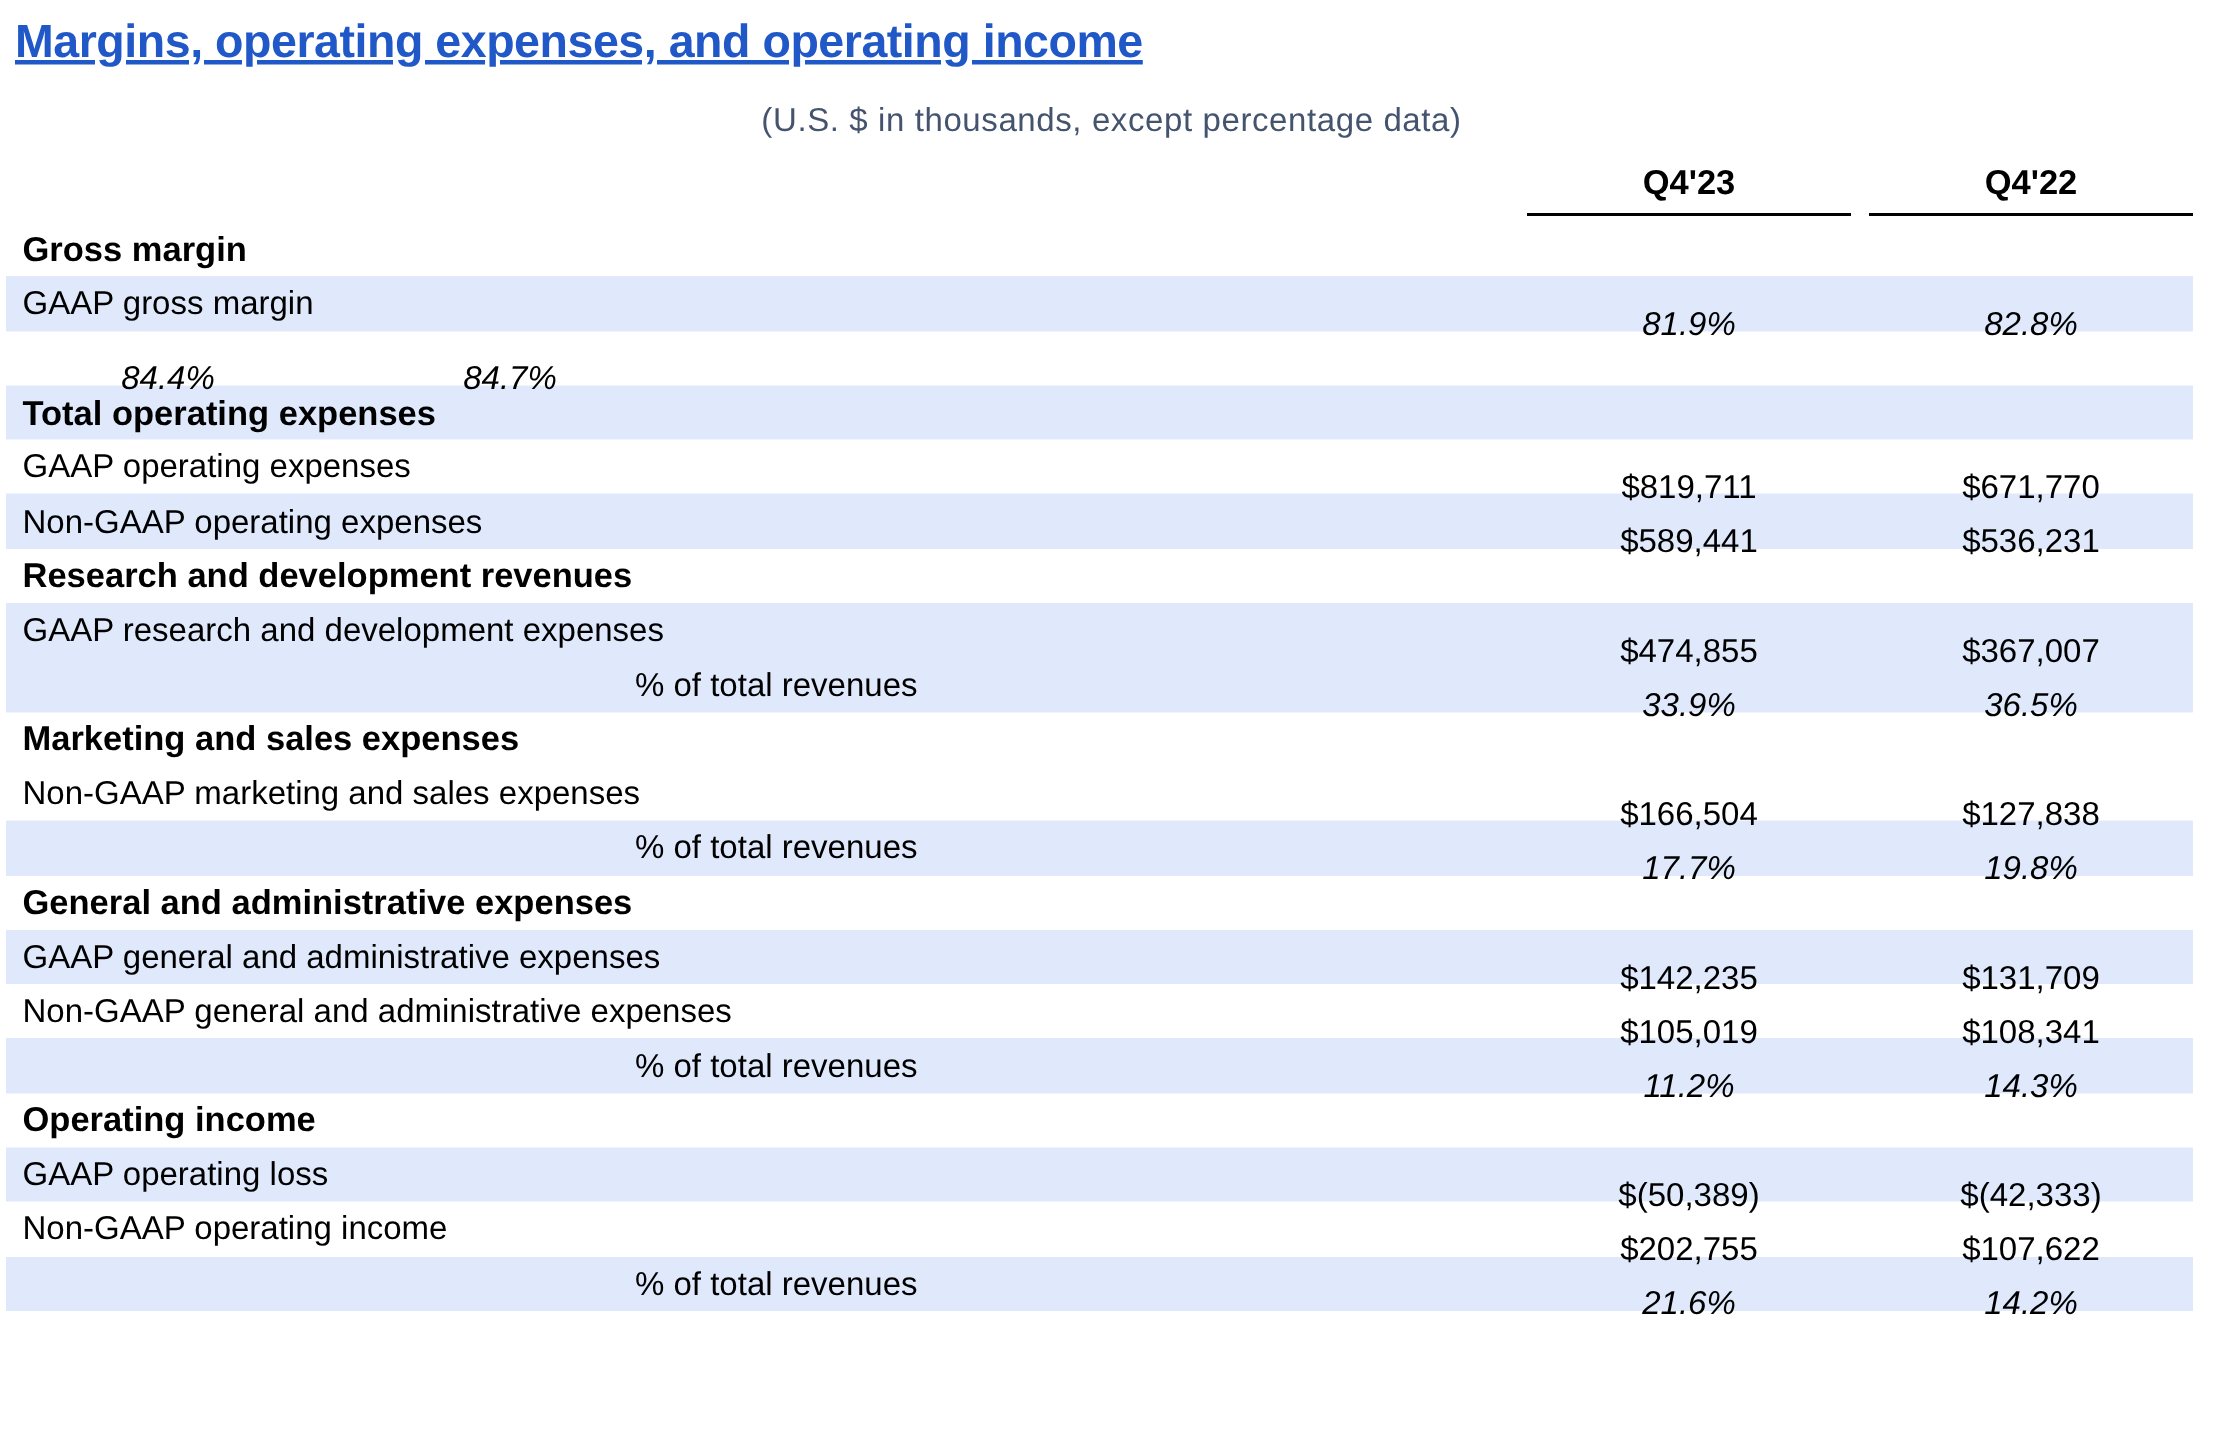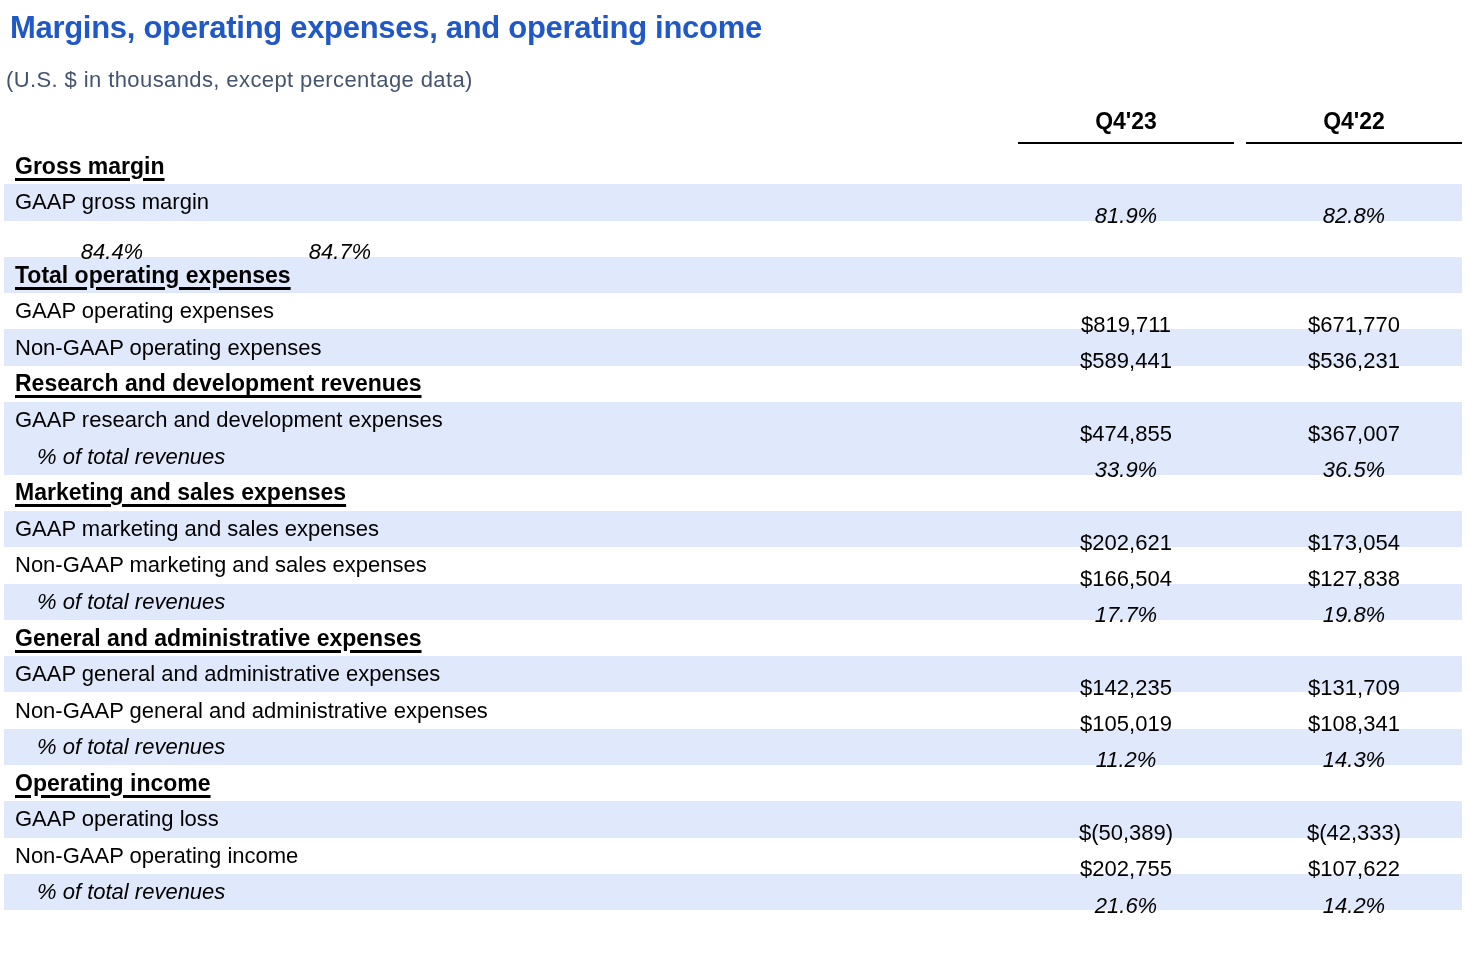--- a/index.html
+++ b/index.html
@@ -16,26 +16,28 @@
   }
   .page {
     padding: 6px 0 0 4px;
   }
   .title {
     font-size: 31px;
     font-weight: bold;
     color: var(--title-color, #2158c7);
     margin: 4px 0 18px 6px;
     letter-spacing: -0.3px;
+    text-decoration: underline;
   }
   .subtitle {
     font-size: 22px;
     color: var(--subtitle-color, #44546f);
     margin: 21px 0 0 2px;
     letter-spacing: 0.4px;
+    text-align: center;
   }
   .fin-table {
     margin-top: 13px;
     width: 1458px;
   }
   .header-row {
     display: flex;
     align-items: flex-end;
     height: 38px;
   }
@@ -70,27 +72,26 @@
     align-items: center;
     height: 36.3px;
     font-size: 22px;
   }
   .row.stripe {
     background: var(--stripe-color, #dfe9fb);
   }
   .row.section .cell.label {
     font-weight: bold;
     font-size: 23px;
-    text-decoration: underline;
     text-decoration-thickness: 2.5px;
     text-underline-offset: 4px;
   }
   .row.indent .cell.label {
-    padding-left: 33px;
-    font-style: italic;
+    padding-left: 13px;
+    text-align: center;
   }
   .row.italic .cell.val {
     font-style: italic;
   }
 </style>
 </head>
 <body>
 
 <div class="page">
   <h1 class="title">Margins, operating expenses, and operating income</h1>
@@ -145,25 +146,20 @@
         <div class="row stripe italic indent">
           <div class="cell label">% of total revenues</div>
           <div class="cell val">33.9%</div>
           <div class="cell val">36.5%</div>
         </div>
         <div class="row section">
           <div class="cell label">Marketing and sales expenses</div>
           <div class="cell val"></div>
           <div class="cell val"></div>
         </div>
-        <div class="row stripe">
-          <div class="cell label">GAAP marketing and sales expenses</div>
-          <div class="cell val">$202,621</div>
-          <div class="cell val">$173,054</div>
-        </div>
         <div class="row">
           <div class="cell label">Non-GAAP marketing and sales expenses</div>
           <div class="cell val">$166,504</div>
           <div class="cell val">$127,838</div>
         </div>
         <div class="row stripe italic indent">
           <div class="cell label">% of total revenues</div>
           <div class="cell val">17.7%</div>
           <div class="cell val">19.8%</div>
         </div>

